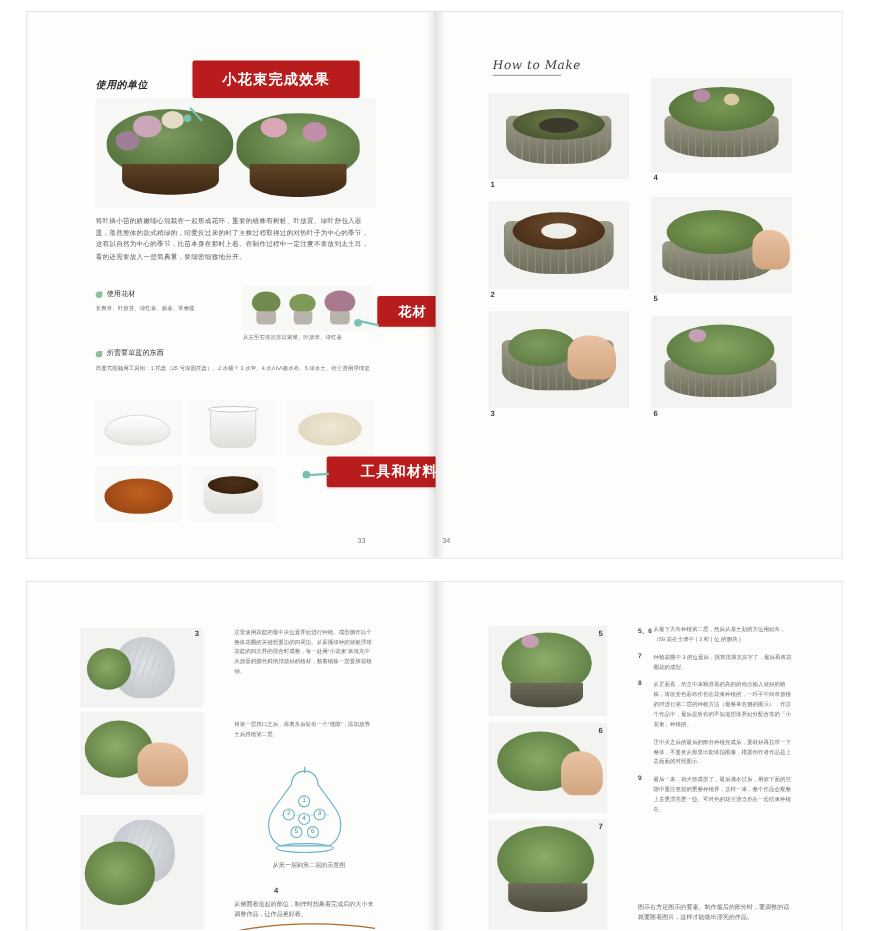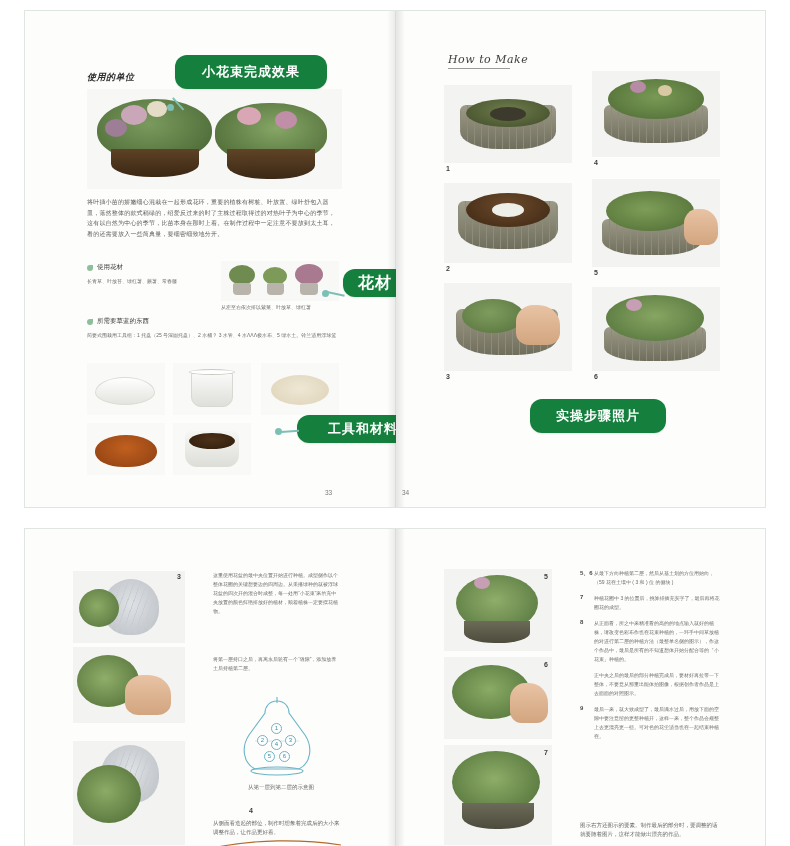--- a/index.html
+++ b/index.html
@@ -116,23 +116,23 @@
   }
   .hand {
     position: absolute;
     background: linear-gradient(to bottom, #e8c3a4, #d2a57f);
     border-radius: 45% 45% 30% 30%;
   }
 
   
   .callout {
     position: absolute;
-    background: #15803d;
+    background: #b91c1c;
     color: #ffffff;
-    border-radius: 12px;
+    border-radius: 2px;
     text-align: left;
     font-weight: bold;
     letter-spacing: 1px;
     display: flex;
     align-items: center;
     justify-content: center;
     line-height: 1.35;
     box-shadow: 0 1px 2px rgba(0,0,0,.08);
   }
   .dot {
@@ -270,21 +270,21 @@
         <div style="position:absolute; left:12px; top:8px; width:54px; height:36px; background:linear-gradient(to bottom,#f6f6f4,#ddddd8); border-radius:6px 6px 12px 12px;"></div>
         <div style="position:absolute; left:16px; top:10px; width:46px; height:16px; background:radial-gradient(ellipse at 50% 40%, #4e3219 0%, #2e1c0c 100%); border-radius:50%;"></div>
       </div>
 
       <div class="pgnum" style="left:300px; top:478px;">33</div>
 
       <div class="callout" style="left:150px; top:44px; width:152px; height:34px; font-size:13px;">小花束完成效果</div>
       <div class="lead" style="left:148px; top:86px; width:16px; transform:rotate(48deg);"></div>
       <div class="dot" style="left:142px; top:93px;"></div>
 
-      <div class="callout" style="left:318px; top:258px; width:64px; height:28px; font-size:16px;">花材</div>
+      <div class="callout" style="left:318px; top:258px; width:64px; height:28px; font-size:12px;">花材</div>
       <div class="lead" style="left:302px; top:280px; width:18px; transform:rotate(12deg);"></div>
       <div class="dot" style="left:297px; top:279px;"></div>
 
       <div class="callout" style="left:272px; top:404px; width:132px; height:28px; font-size:13px;">工具和材料</div>
       <div class="lead" style="left:256px; top:420px; width:18px; transform:rotate(-4deg);"></div>
       <div class="dot" style="left:250px; top:417px;"></div>
     </div>
 
     <div class="page-half page-right">
 
@@ -326,21 +326,20 @@
       </div>
       <div class="stepnum" style="left:198px; top:258px;">5</div>
 
       <div class="photo" style="left:196px; top:276px; width:128px; height:84px;">
         <div class="basket wire" style="left:12px; top:40px; width:102px; height:34px; border-radius:6px 6px 40% 40%;"></div>
         <div class="blob" style="left:14px; top:8px; width:98px; height:46px; background:radial-gradient(ellipse at 50% 45%, #86a662 0%, #52703a 100%); border-radius:50%;"></div>
         <div class="blob" style="left:34px; top:12px; width:16px; height:12px; background:#c79fb5; border-radius:50%;"></div>
       </div>
       <div class="stepnum" style="left:198px; top:362px;">6</div>
 
-      <div class="callout" style="left:134px; top:388px; width:136px; height:34px; font-size:13px;">实操步骤照片</div>
 
       <div class="pgnum" style="left:6px; top:478px;">34</div>
     </div>
 
     <div class="gutter"></div>
   </div>
 
   <div class="spread spread-2">
 
     <div class="page-half page-left">

